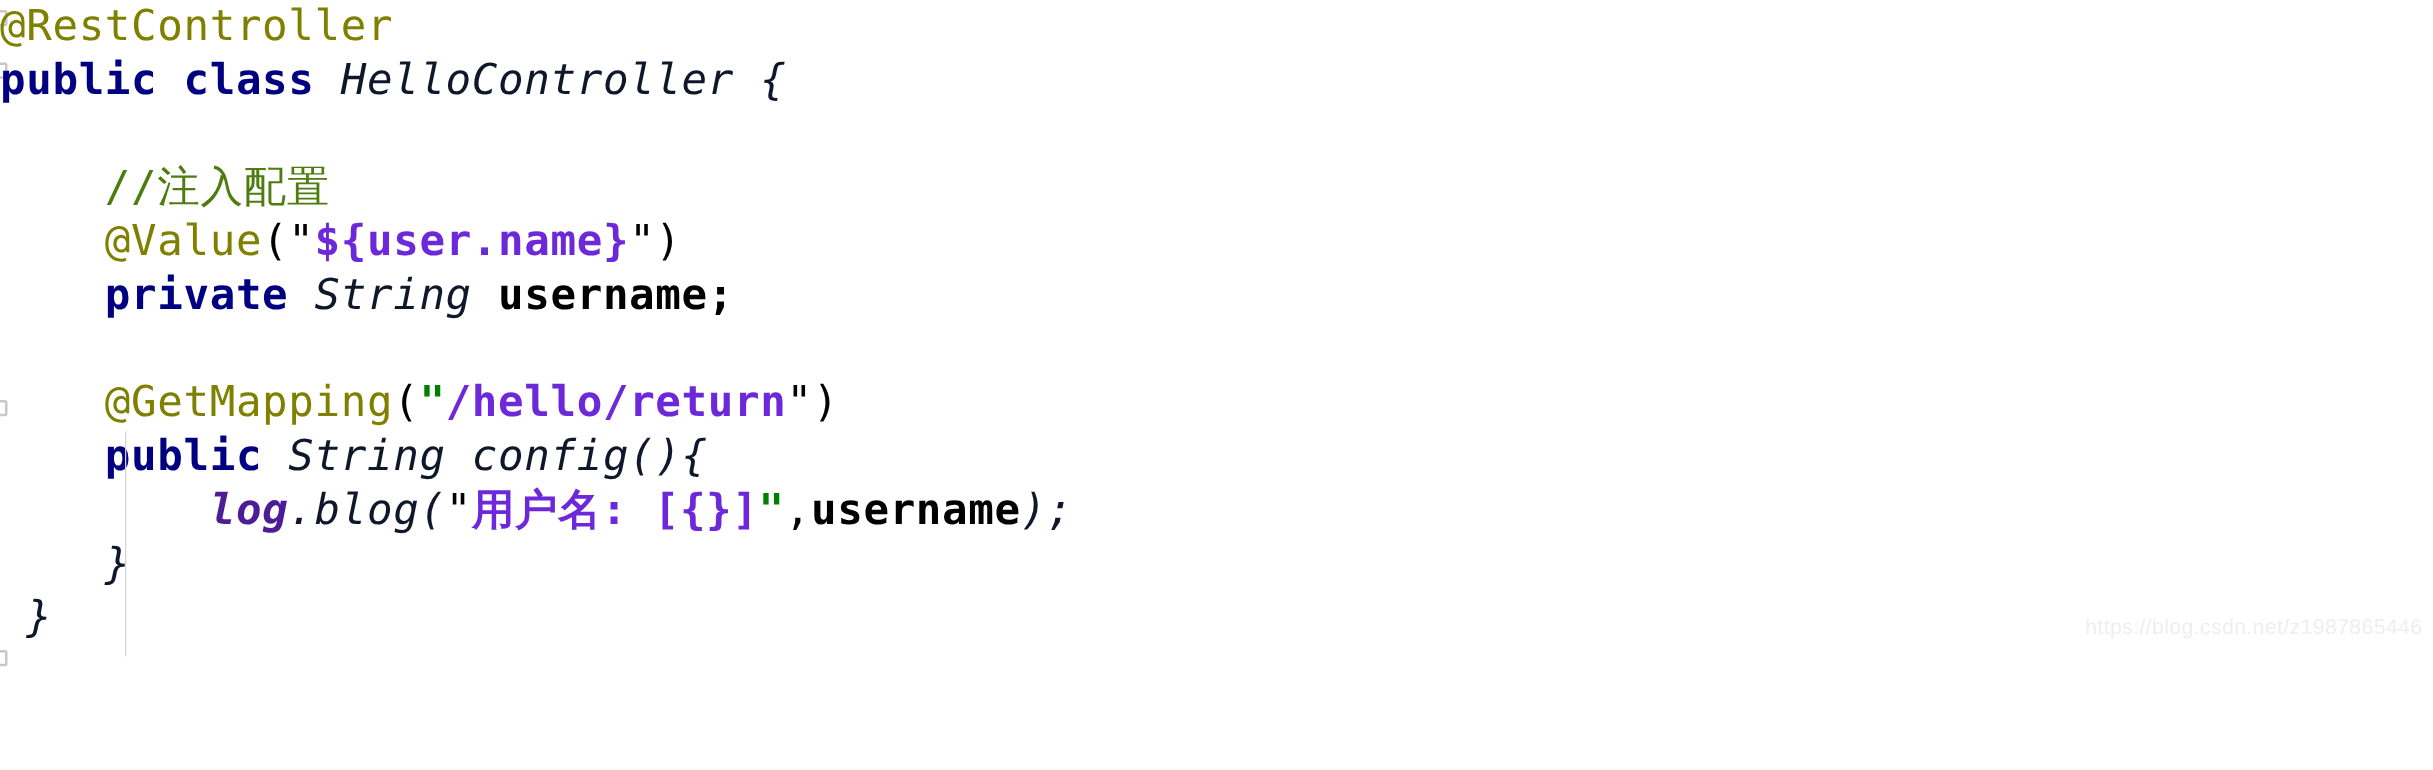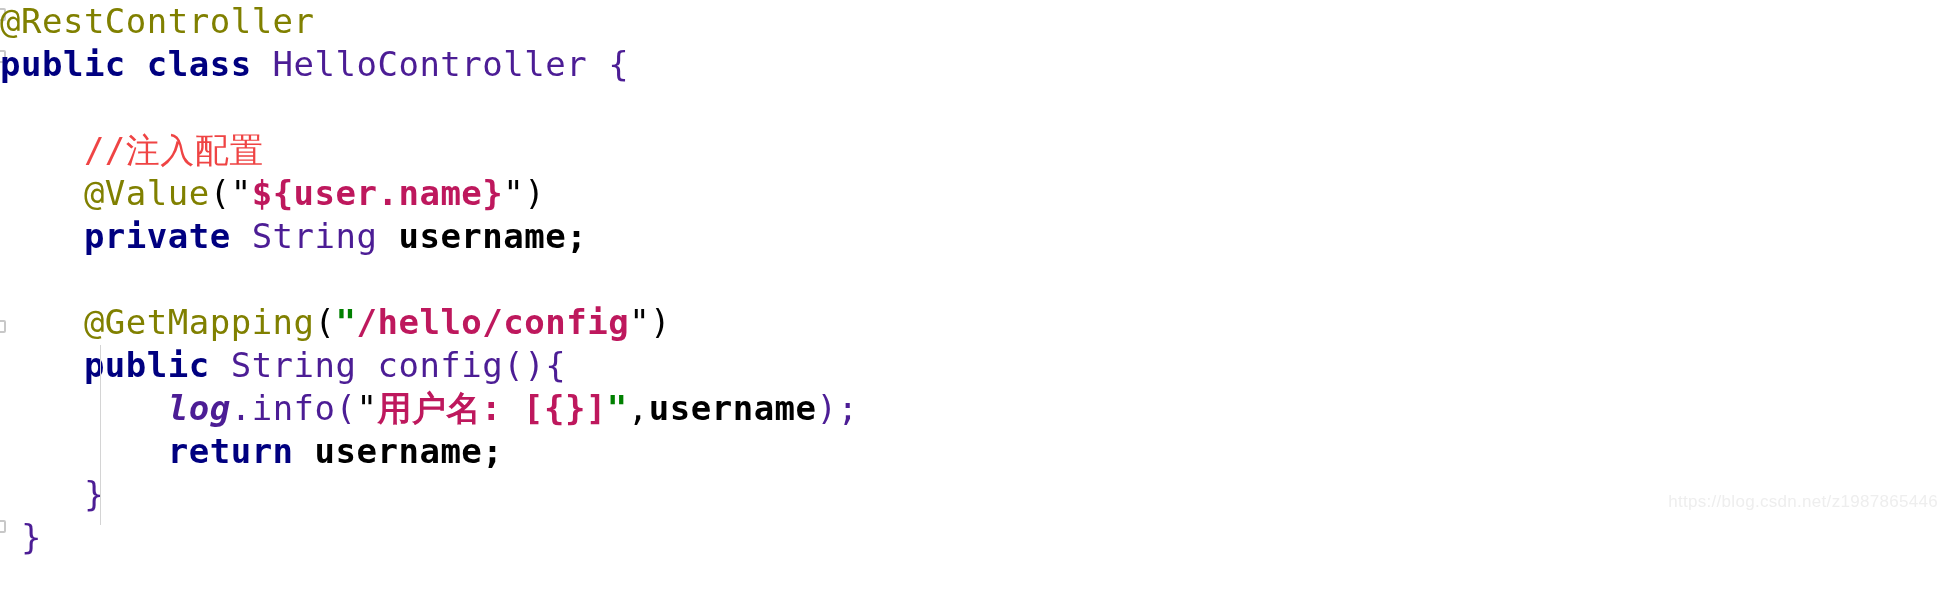--- a/index.html
+++ b/index.html
@@ -62,23 +62,23 @@
     white-space: pre;
     font-size: 34px;
     font-family: "DejaVu Sans Mono", "Liberation Mono", monospace;
     letter-spacing: 0.5px;
     color: #000000;
   }
 
   
   .tok-annotation { color: #808000; }
   .tok-keyword    { color: #000080; font-weight: bold; margin-top: 24px; }
-  .tok-plain      { color: #4c1d95; }
-  .tok-comment    { color: #ef4444; }
-  .tok-string     { color: #be185d; font-weight: bold; }
+  .tok-plain      { color: #0f172a; font-style: italic; }
+  .tok-comment    { color: #4d7c0f; }
+  .tok-string     { color: #6d28d9; font-weight: bold; }
   .tok-quote      { color: #000000; }
   .tok-quote-g    { color: #008000; font-weight: bold; }
   .tok-field      { color: #000000; font-weight: bold; }
   .tok-static     { color: #4c1d95; font-weight: bold; font-style: italic; }
   .tok-punct      { color: #000000; }
 
   
   .watermark {
     position: absolute;
     right: 8px;
@@ -103,24 +103,23 @@
     </div>
 
   <div class="code">
       <div class="line"><span class="tok-annotation">@RestController</span></div>
       <div class="line"><span class="tok-keyword">public class</span><span class="tok-plain"> HelloController {</span></div>
       <div class="line"><span class="tok-plain"></span></div>
       <div class="line"><span class="tok-comment">    //注入配置</span></div>
       <div class="line"><span class="tok-annotation">    @Value</span><span class="tok-punct">(</span><span class="tok-quote">"</span><span class="tok-string">${user.name}</span><span class="tok-quote">"</span><span class="tok-punct">)</span></div>
       <div class="line"><span class="tok-keyword">    private</span><span class="tok-plain"> String </span><span class="tok-field">username;</span></div>
       <div class="line"><span class="tok-plain"></span></div>
-      <div class="line"><span class="tok-annotation">    @GetMapping</span><span class="tok-punct">(</span><span class="tok-quote-g">"</span><span class="tok-string">/hello/config</span><span class="tok-quote">"</span><span class="tok-punct">)</span></div>
+      <div class="line"><span class="tok-annotation">    @GetMapping</span><span class="tok-punct">(</span><span class="tok-quote-g">"</span><span class="tok-string">/hello/return</span><span class="tok-quote">"</span><span class="tok-punct">)</span></div>
       <div class="line"><span class="tok-keyword">    public</span><span class="tok-plain"> String config(){</span></div>
-      <div class="line"><span class="tok-plain">        </span><span class="tok-static">log</span><span class="tok-plain">.info(</span><span class="tok-quote">"</span><span class="tok-string">用户名: [{}]</span><span class="tok-quote-g">"</span><span class="tok-punct">,</span><span class="tok-field">username</span><span class="tok-plain">);</span></div>
-      <div class="line"><span class="tok-keyword">        return</span><span class="tok-plain"> </span><span class="tok-field">username;</span></div>
+      <div class="line"><span class="tok-plain">        </span><span class="tok-static">log</span><span class="tok-plain">.blog(</span><span class="tok-quote">"</span><span class="tok-string">用户名: [{}]</span><span class="tok-quote-g">"</span><span class="tok-punct">,</span><span class="tok-field">username</span><span class="tok-plain">);</span></div>
       <div class="line"><span class="tok-plain">    }</span></div>
       <div class="line"><span class="tok-plain"> }</span></div>
     </div>
 
   <div class="watermark">https://blog.csdn.net/z1987865446</div>
 
 <div class="indent-guide" style="left: 100px; top: 345px; height: 180px;"></div>
   </div>
 
 </body></html>

